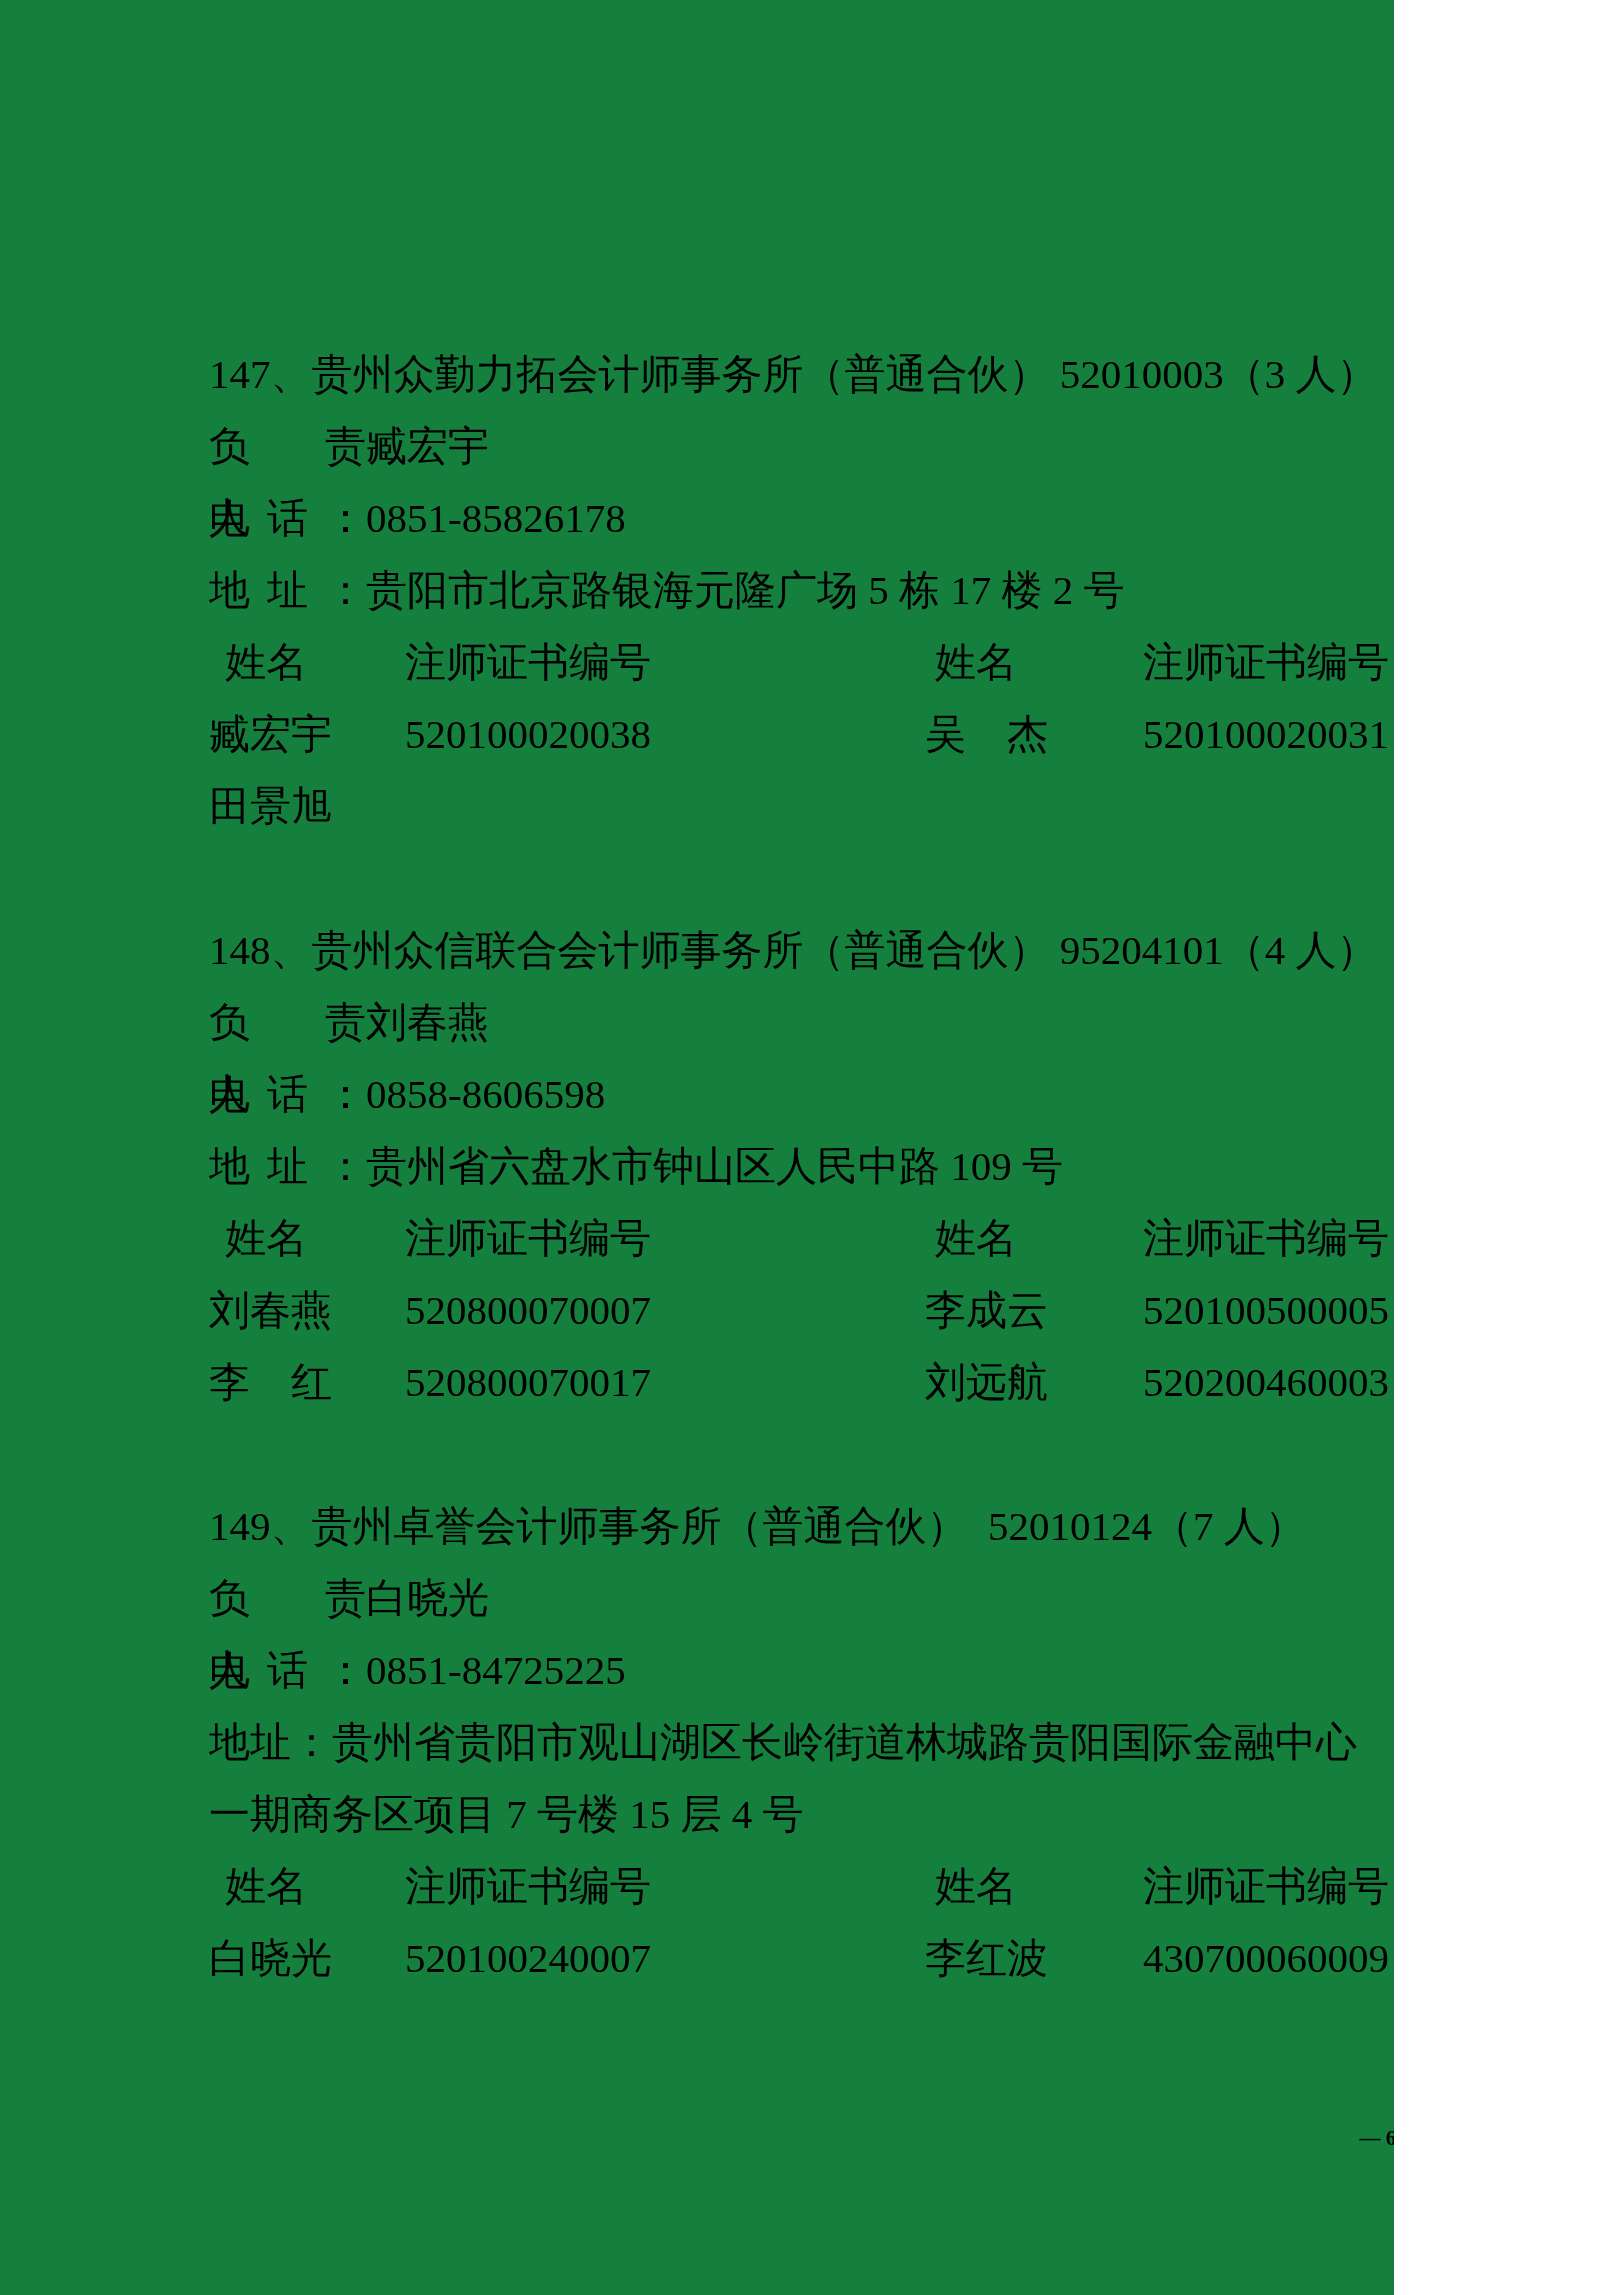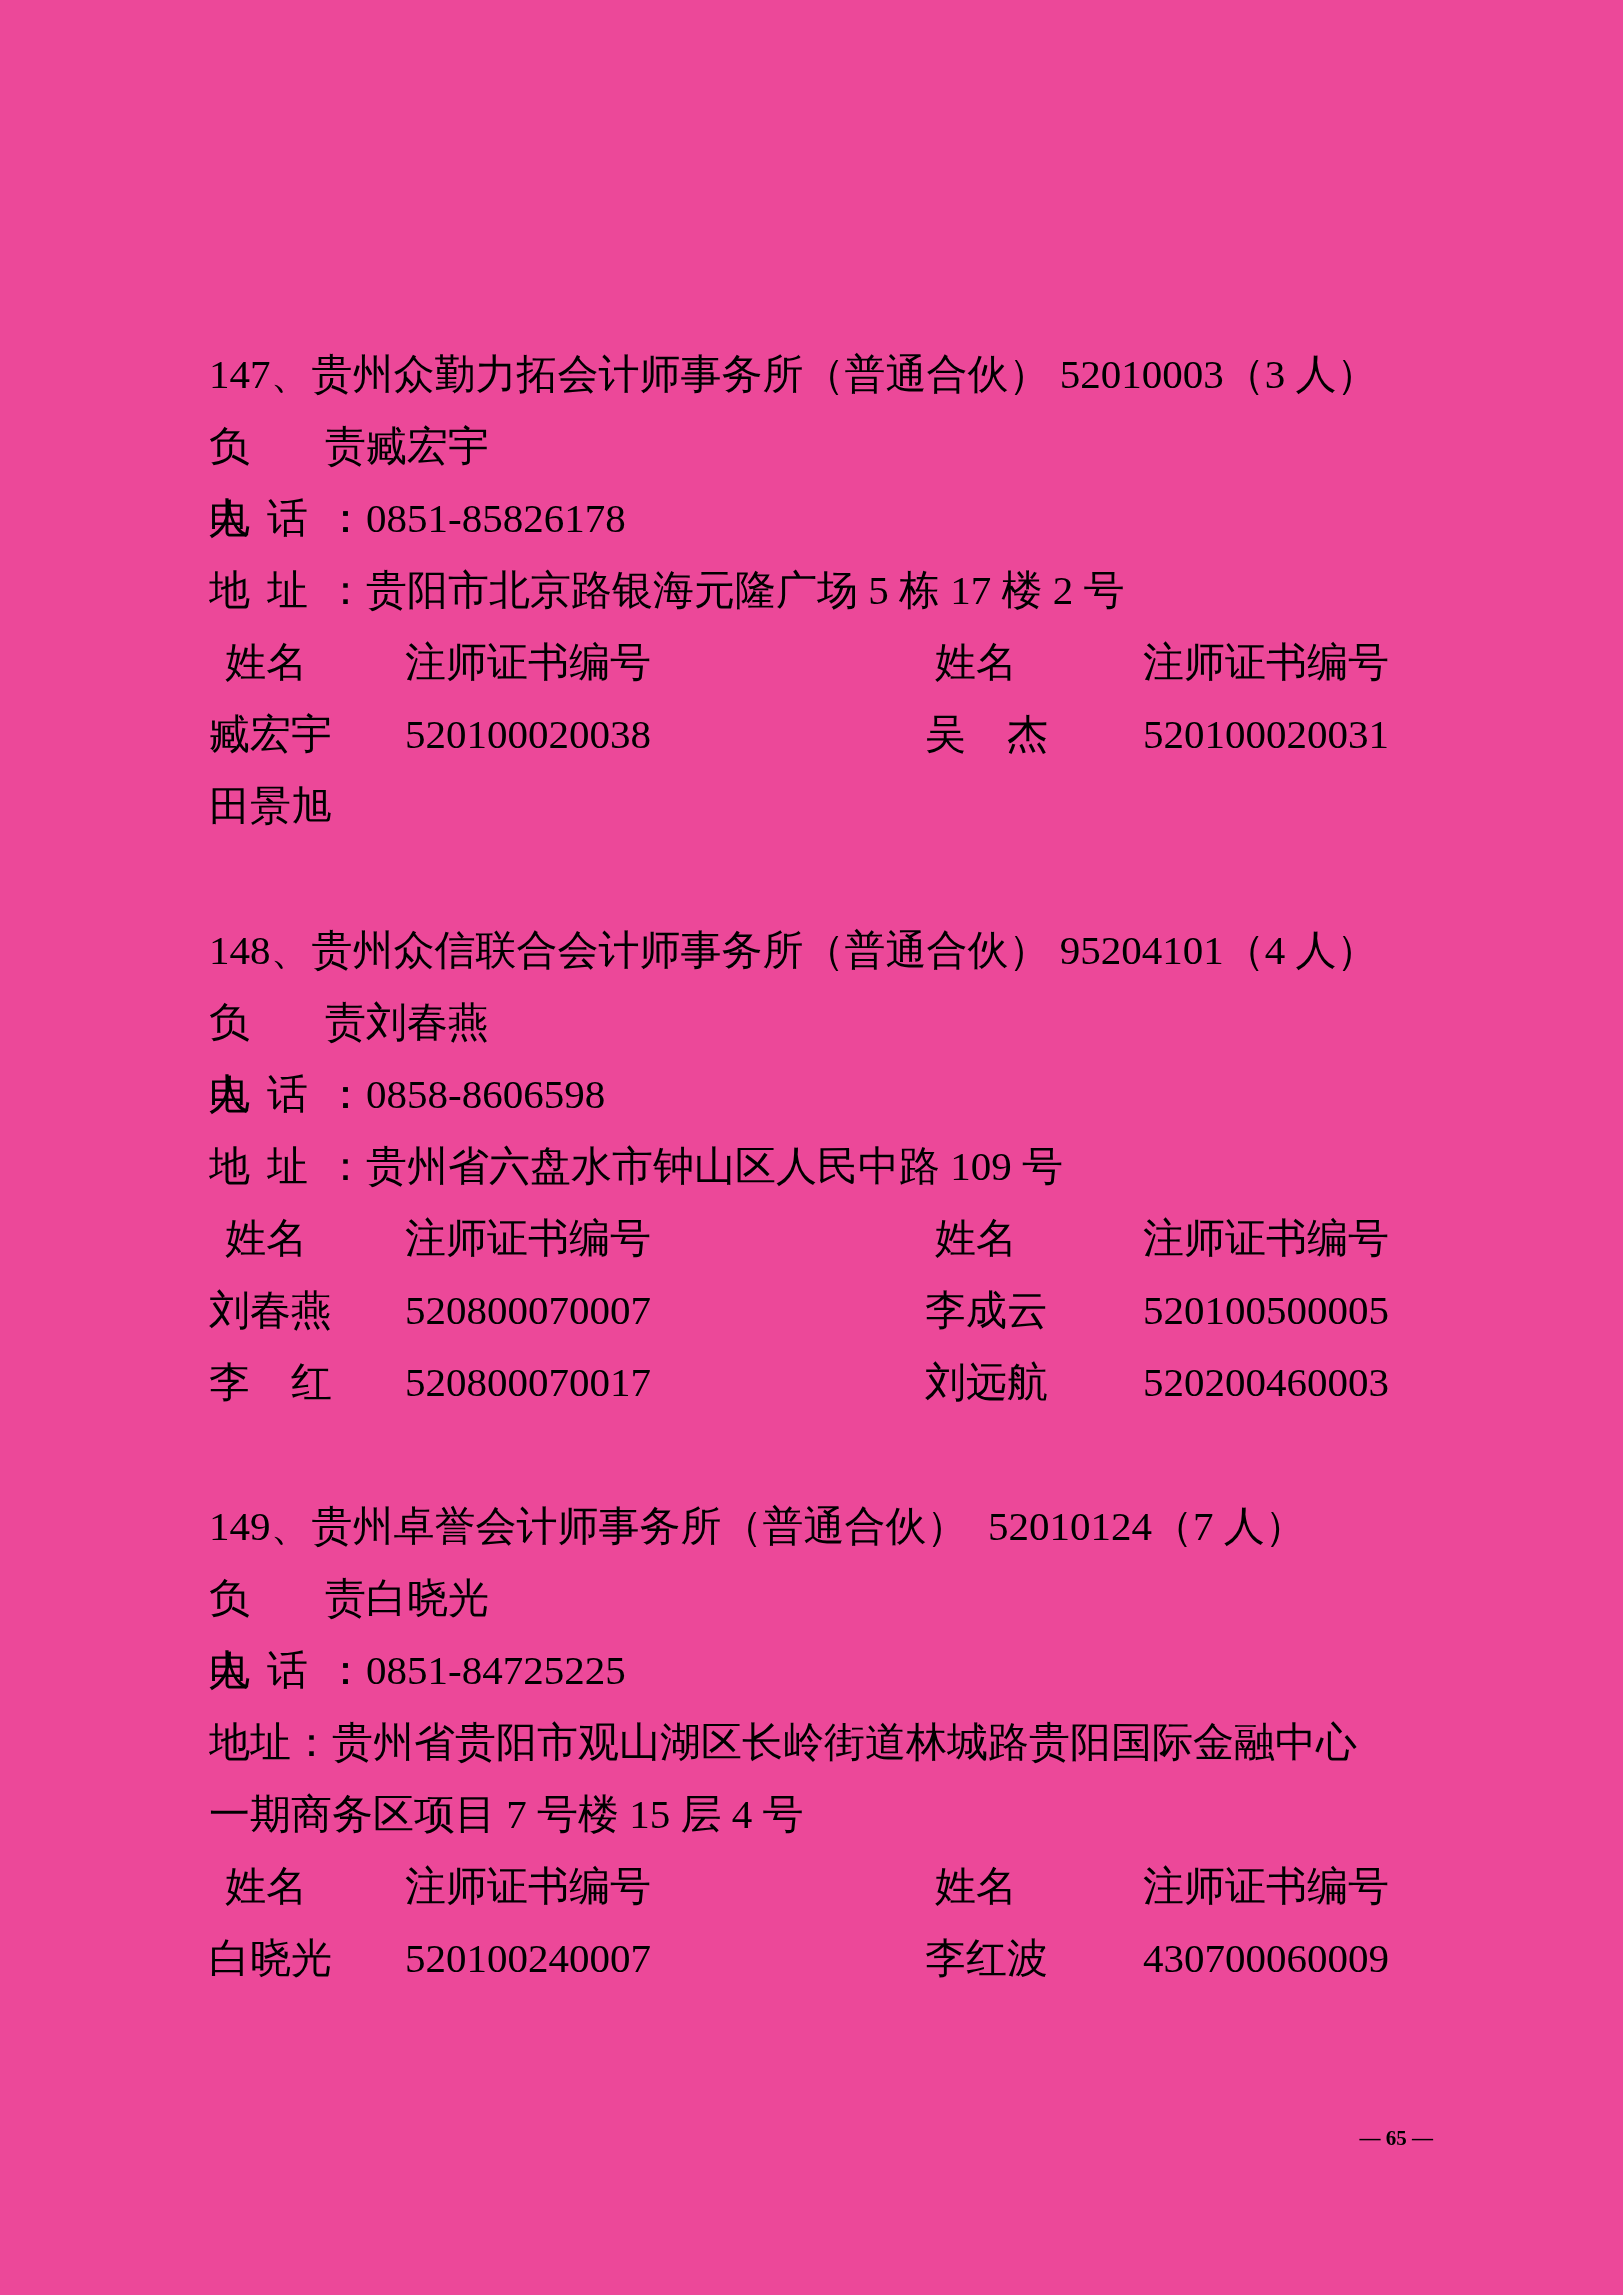--- a/index.html
+++ b/index.html
@@ -2,23 +2,23 @@
 <html style="font-size:10.5px"><head>
 <meta charset="utf-8">
 <style>
   html, body {
     margin: 0;
     padding: 0;
     background: #ffffff;
   }
   .page {
     position: relative;
-    width: 1623px;
+    width: 1394px;
     height: 2295px;
-    background: #ec4899;
+    background: #15803d;
     color: #000000;
     font-family: "Liberation Serif", "DejaVu Serif", serif;
     font-size: 41px;
     overflow: hidden;
   }
   .content {
     position: absolute;
     left: 209px;
     top: 338px;
     width: 1223px;

